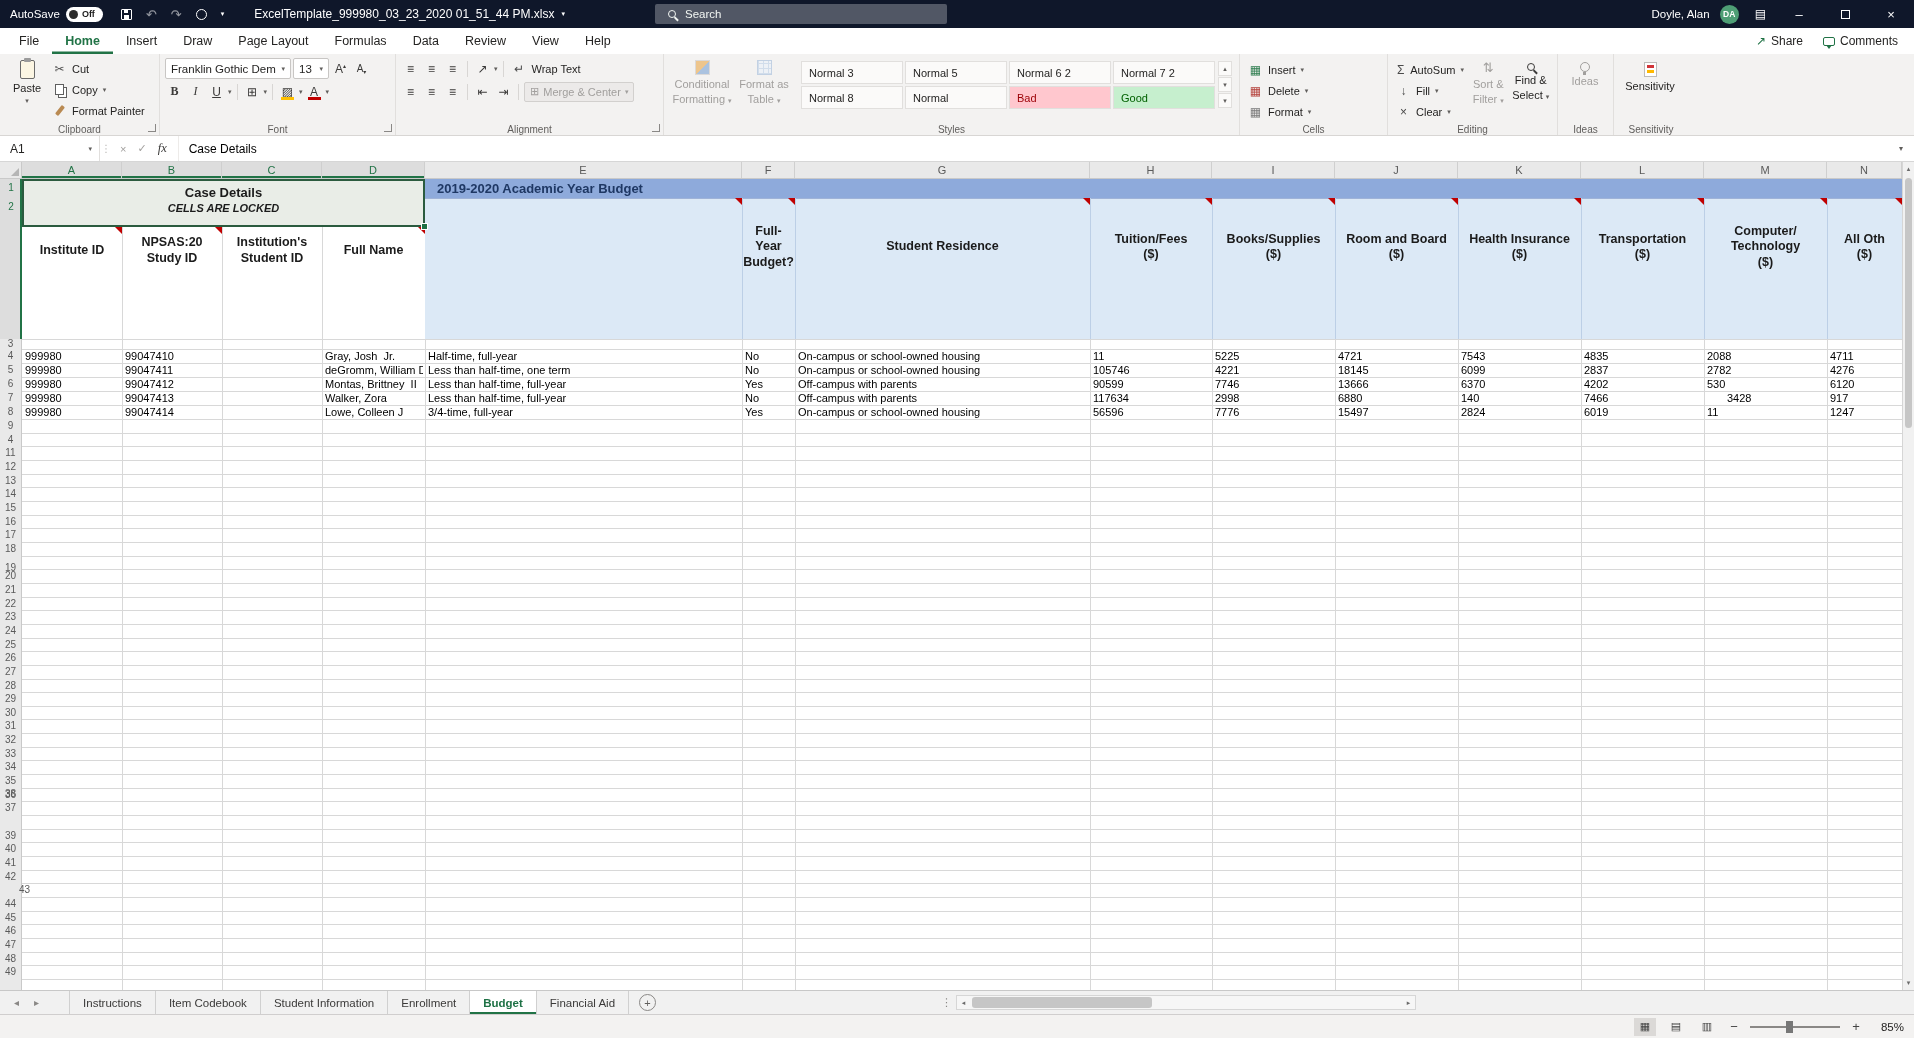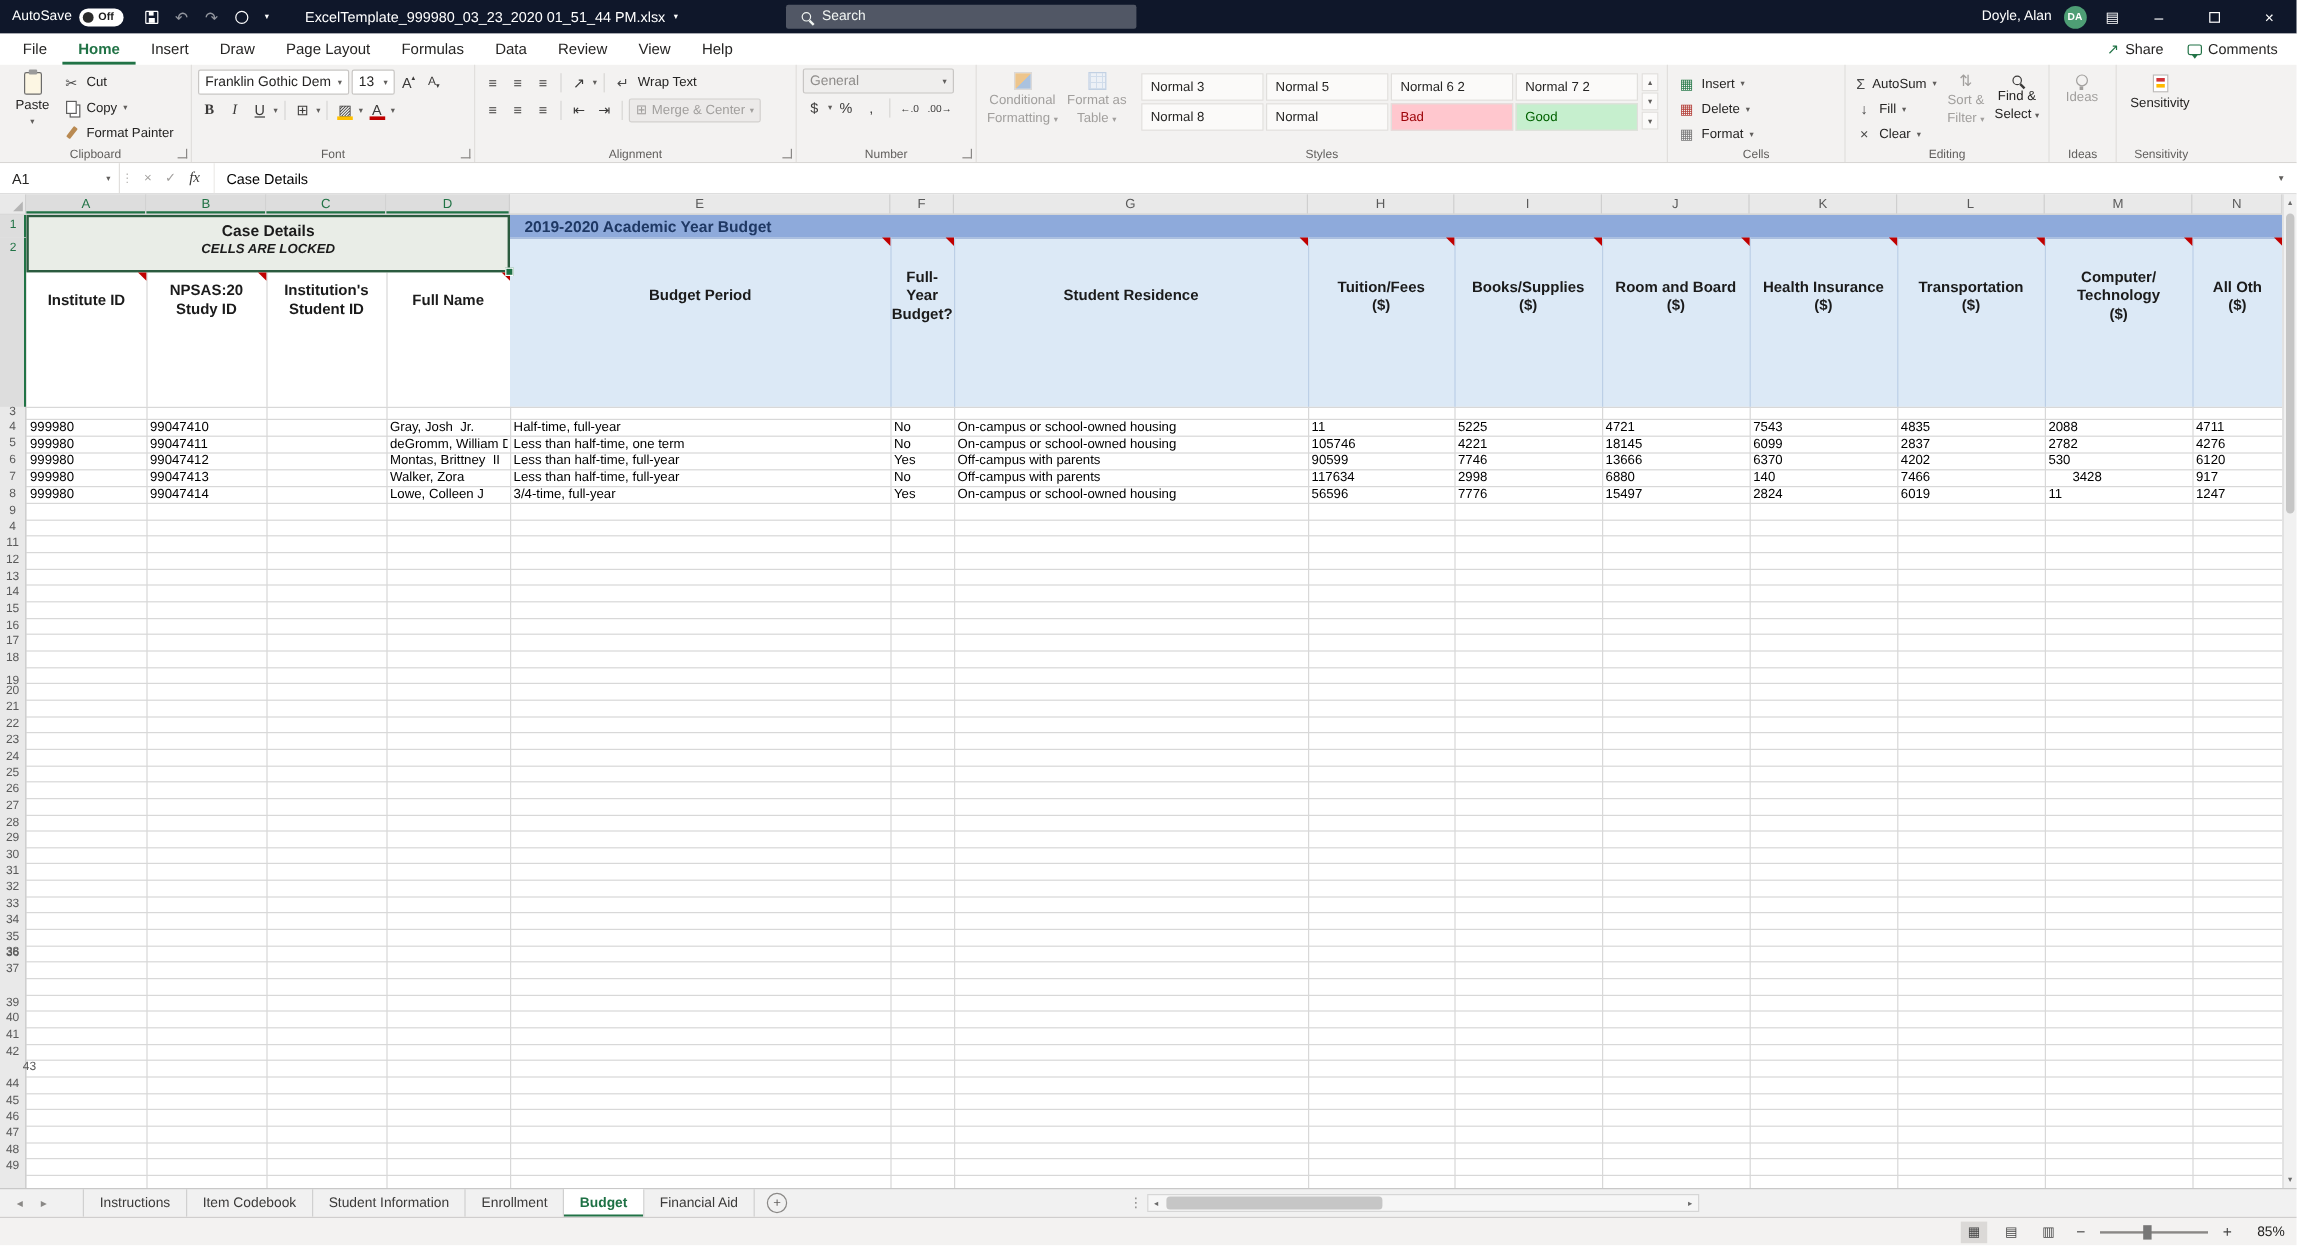--- a/index.html
+++ b/index.html
@@ -311,39 +311,20 @@
               <span style="font-size:11px">⊞</span>
               <span>Merge &amp; Center</span>
               <span class="chev">▾</span>
             </div>
         </div>
       </div>
       <span class="glabel">Alignment</span>
       <span class="launcher"></span>
     </div>
 
-    <div class="rgroup" style="width:150px">
-      <div class="fcol" style="width:100%">
-        <div class="combo disabled" style="width:126px">
-            <span class="cval">General</span>
-            <span class="chev">▾</span>
-          </div>
-        <div class="frow">
-          <span class="fmtbtn">$</span>
-            <span class="chev">▾</span>
-          <span class="fmtbtn">%</span>
-          <span class="fmtbtn">,</span>
-          <span class="vsep"></span>
-          <span class="fmtbtn dec">←.0</span>
-          <span class="fmtbtn dec">.00→</span>
-        </div>
-      </div>
-      <span class="glabel">Number</span>
-      <span class="launcher"></span>
-    </div>
 
     <div class="rgroup" style="width:576px">
       <div class="bigbtn dim" style="width:66px">
         <span class="cf-ic"></span>
         <span class="bl">Conditional</span>
         <span class="bl"><span>Formatting</span> <span class="chev">▾</span></span>
       </div>
       <div class="bigbtn dim" style="width:58px">
         <span class="ft-ic"></span>
         <span class="bl">Format as</span>
@@ -564,23 +545,20 @@
         </div>
         <div class="flagtri" style="left: 215px; top: 48px;"></div>
         <div class="hdr had" style="left: 222px; top: 48px; width: 100px; height: 46px;">
           <div class="hl">Institution's</div>
           <div class="hl">Student ID</div>
         </div>
         <div class="hdr had" style="left: 322px; top: 48px; width: 103px; height: 46px;">
           <div class="hl">Full Name</div>
         </div>
         <div class="flagtri" style="left: 418px; top: 48px;"></div>
-        <div class="hdr" style="left: 425px; top: 19px; width: 317px; height: 98px;">
-          <div class="hl">Budget Period</div>
-        </div>
         <div class="flagtri" style="left: 735px; top: 19px;"></div>
         <div class="hdr" style="left: 742px; top: 19px; width: 53px; height: 98px;">
           <div class="hl">Full-</div>
           <div class="hl">Year</div>
           <div class="hl">Budget?</div>
         </div>
         <div class="flagtri" style="left: 788px; top: 19px;"></div>
         <div class="hdr" style="left: 795px; top: 19px; width: 295px; height: 98px;">
           <div class="hl">Student Residence</div>
         </div>

